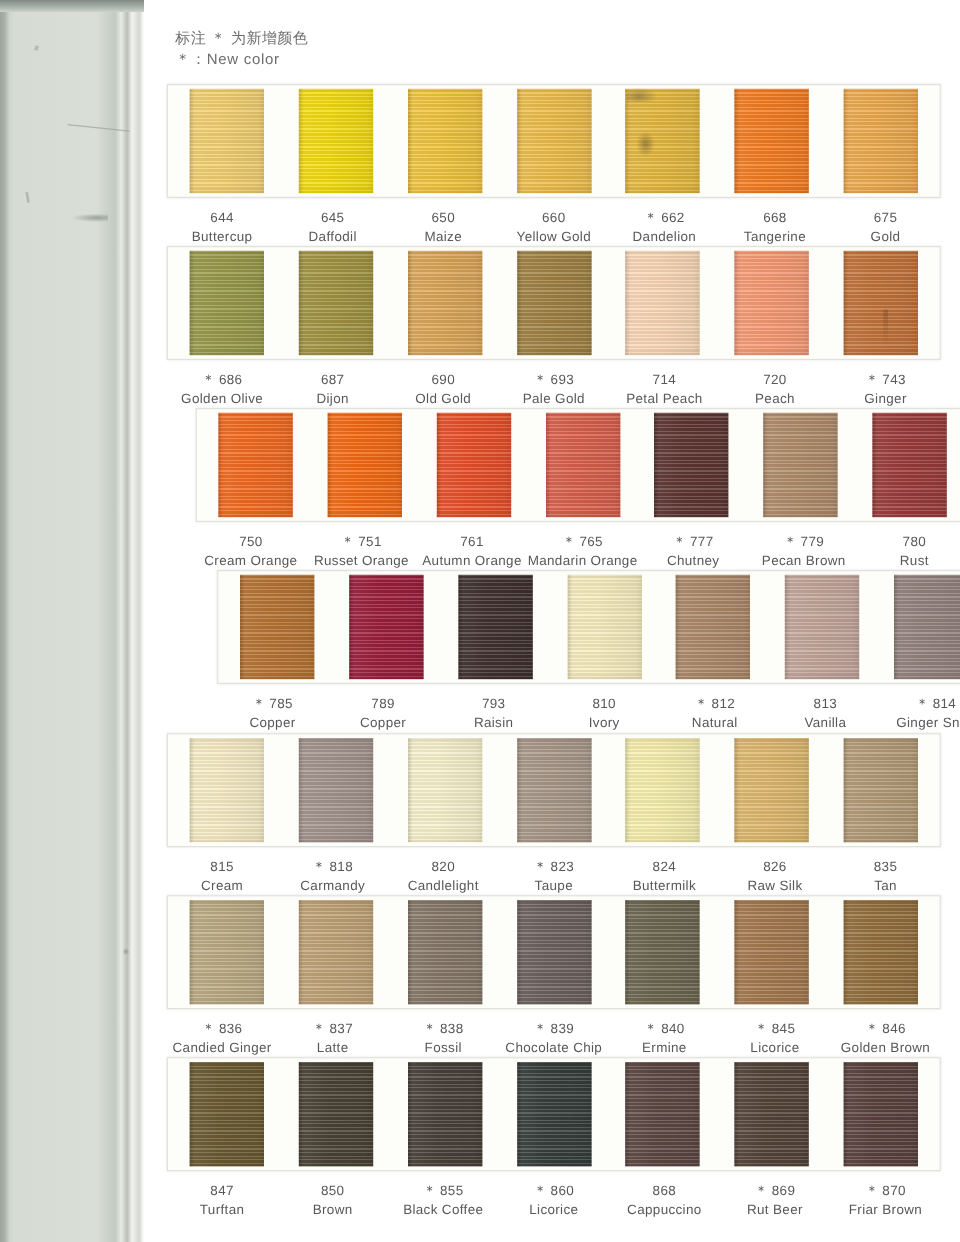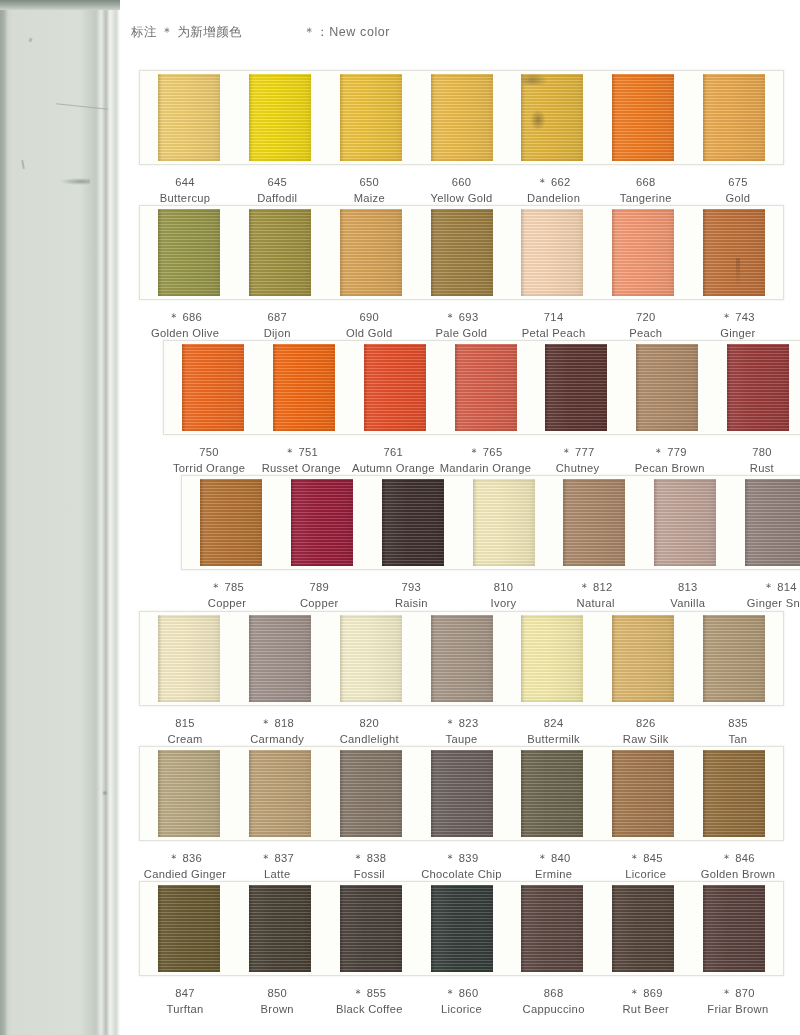--- a/index.html
+++ b/index.html
@@ -73,20 +73,21 @@
   #legend-bar {
     position: absolute;
     left: 11px; top: 24px;
     width: 300px; height: 20px;
     display: flex;
     align-items: baseline;
     color: #6d6d6d;
     font-size: 12.5px;
     letter-spacing: .4px;
     white-space: nowrap;
+    flex-direction: column;
   }
   #legend-cn { margin-right: 46px; }
   #legend-en { letter-spacing: .6px; margin-left: 15px; }
 
   
   .swatch-row {
     position: absolute;
     left: 19px;
     width: 771px;
   }
@@ -322,21 +323,21 @@
           <div class="strip-cell">
             <div class="ribbon" title="779 Pecan Brown" style="background-color: rgb(177, 141, 107);"></div>
           </div>
           <div class="strip-cell">
             <div class="ribbon" title="780 Rust" style="background-color: rgb(156, 60, 60);"></div>
           </div>
         </div>
         <div class="labels">
           <div class="label-cell">
             <span class="label-code">750</span>
-            <span class="label-name">Torrid Orange</span>
+            <span class="label-name">Cream Orange</span>
           </div>
           <div class="label-cell">
             <span class="label-code"><span class="star">＊ </span>751</span>
             <span class="label-name">Russet Orange</span>
           </div>
           <div class="label-cell">
             <span class="label-code">761</span>
             <span class="label-name">Autumn Orange</span>
           </div>
           <div class="label-cell">

